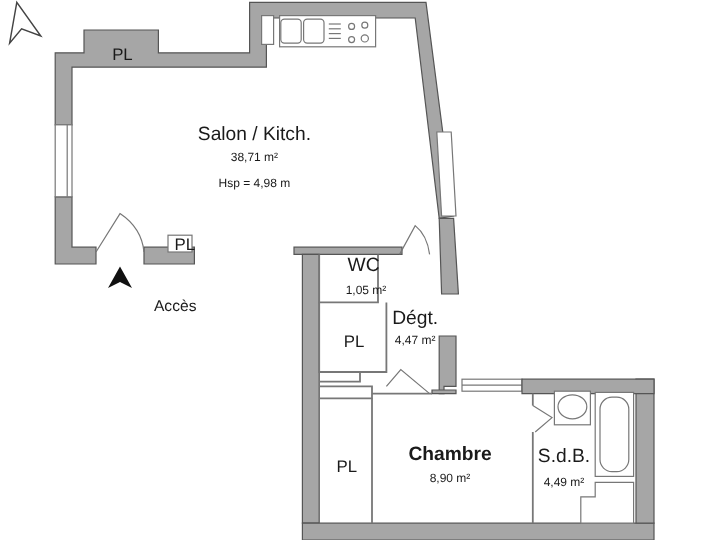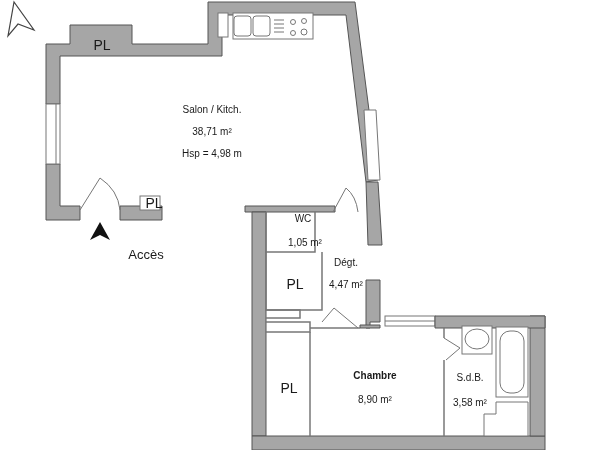--- a/index.html
+++ b/index.html
@@ -1,20 +1,20 @@
 <!DOCTYPE html>
 <html><head>
 <meta charset="utf-8">
 <style>
   html, body { margin:0; padding:0; background:#ffffff; }
   body { width:600px; height:450px; position:relative; overflow:hidden;
          font-family: "Liberation Sans", "DejaVu Sans", sans-serif; color:#1a1a1a; }
   svg { position:absolute; left:0; top:0; }
   .lbl { position:absolute; white-space:nowrap; transform:translateX(-50%); text-align:center; }
-  .room { font-size:10px; }
+  .room { font-size:16px; }
   .area { font-size:10px; }
   .pl { font-size:14px; }
   .acces { font-size:13px; }
 </style>
 </head>
 <body>
 
 <svg width="600" height="450" viewBox="0 0 600 450">
 
   <g fill="none" stroke="#444" stroke-width="1.2">
@@ -120,18 +120,18 @@
 <div class="lbl room" style="left:346px;top:257px;">Dégt.</div>
 <div class="lbl area" style="left:346px;top:279px;">4,47 m²</div>
 
 <div class="lbl pl" style="left:295px;top:276px;">PL</div>
 <div class="lbl pl" style="left:289px;top:380px;">PL</div>
 
 <div class="lbl room" style="left:375px;top:370px;font-weight:bold;">Chambre</div>
 <div class="lbl area" style="left:375px;top:394px;">8,90 m²</div>
 
 <div class="lbl room" style="left:470px;top:372px;">S.d.B.</div>
-<div class="lbl area" style="left:470px;top:397px;">3,58 m²</div>
+<div class="lbl area" style="left:470px;top:397px;">4,49 m²</div>
 
 <svg width="600" height="450" style="pointer-events:none;">
   <path d="M100 222 L110 240 L100 235 L90 240 Z" fill="#111"></path>
 </svg>
 <div class="lbl acces" style="left:100px;top:247px;margin-left:46px;">Accès</div>
 
 </body></html>

